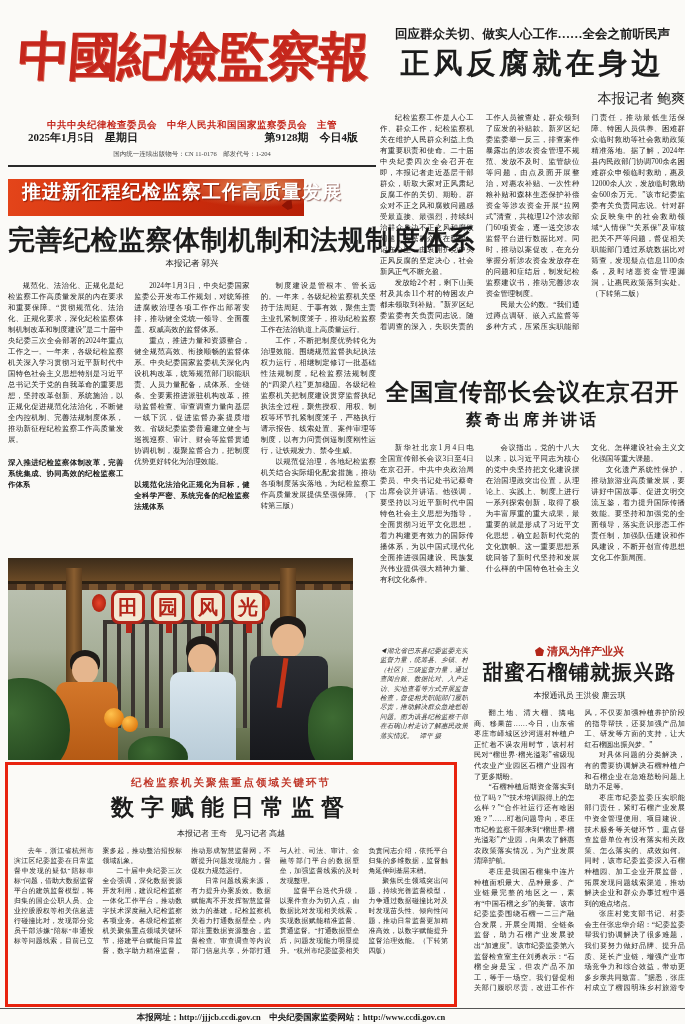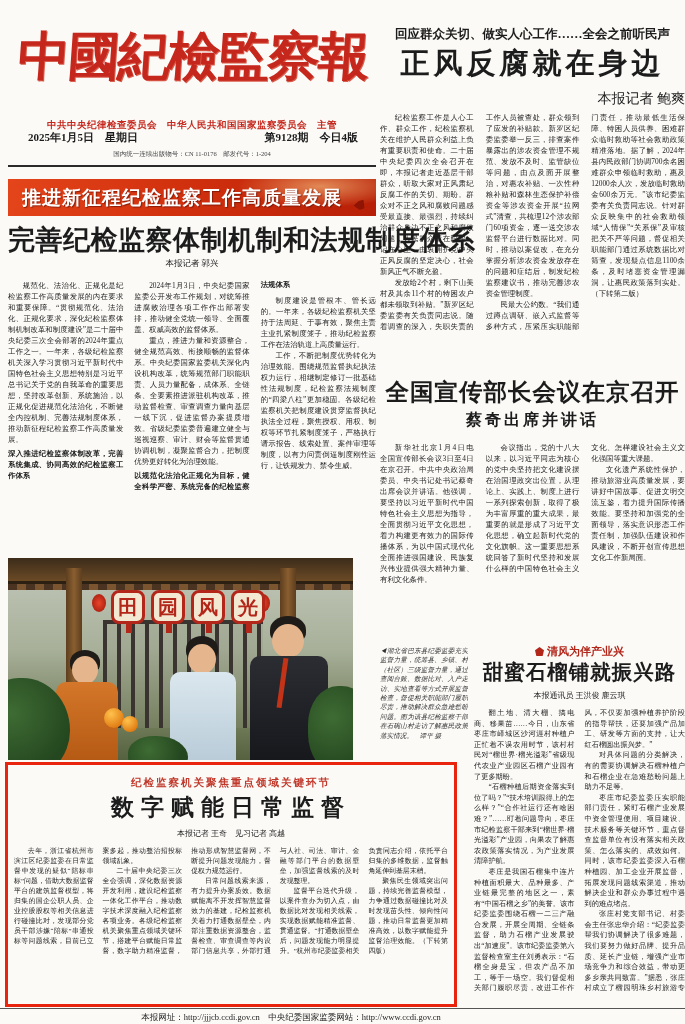--- a/index.html
+++ b/index.html
@@ -26,40 +26,40 @@
     left:8px; top:111px; width:368px; text-align:center;
     color:#c5271d; font-size:9.5px; font-weight:bold; letter-spacing:.5px;margin-top:8px;
   }
   .dateline { left:28px; top:130px; width:330px; font-size:11px; font-weight:bold;
     display:flex; justify-content:space-between; }
   .pubcode { left:8px; top:150px; width:368px; text-align:center; font-size:6.5px; color:#444; }
   .mast-rule { left:8px; top:165px; width:368px; height:2px; background:#2a2a2a; }
 
   
   .banner {
-    left:8px; top:179px; width:368px; height:37px;
+    left:8px; top:179px; width:296px; height:37px;
     background:
       radial-gradient(ellipse 120px 30px at 85% 20%, rgba(255,220,150,.55), rgba(255,220,150,0) 70%),
       linear-gradient(100deg,#e4451a 0%, #d2310e 45%, #b71f06 100%);
-    display:flex; align-items:center;
+    display:flex; 
   }
   .banner-text { color:#fff; font-weight:bold; font-size:19px; letter-spacing:1px;
     padding-left:14px; text-shadow:1px 1px 1px rgba(90,10,0,.6); white-space:nowrap; }
   .banner-orn { position:absolute; right:10px; top:20px; width:11px; height:11px;
     background:#8f1404; transform:rotate(20deg) skewX(-12deg);
     clip-path:polygon(50% 0, 100% 70%, 70% 100%, 0 80%, 20% 25%); }
 
   
   .main-headline { left:8px; top:222px; width:368px; text-align:center;
     font-size:27px; font-weight:bold; letter-spacing:.5px; white-space:nowrap; }
   .main-byline { left:8px; top:258px; width:368px; text-align:center; font-size:8.5px; }
   .main-body { left:8px; top:280px; width:368px; height:273px; overflow:hidden;
     column-count:3; column-gap:11px; font-size:7.4px; line-height:11px; }
-  .inner-subhead { font-weight:bold; font-family:Liberation Mono, monospace;
-    margin:4px 0; text-indent:0; }
+  .inner-subhead { font-weight:bold; font-family:Liberation Serif, serif;
+    margin:12px 0; text-indent:0; }
 
   
   .photo { left:8px; top:558px; width:345px; height:202px; overflow:hidden;
     background:linear-gradient(#c2c8ba 0%, #a8b09a 45%, #77825f 78%, #55613f 100%); }
   .roof { position:absolute; left:0; top:0; width:100%; height:26px;
     background:linear-gradient(#3c2c1a,#6b4a26);
     border-bottom:3px solid #2c2013; }
   .roof:after { content:""; position:absolute; left:0; top:26px; width:100%; height:6px;
     background:repeating-linear-gradient(90deg,#4a3320 0 9px,#7a5530 9px 18px); }
   .pillar { position:absolute; top:10px; width:16px; height:150px;
@@ -121,21 +121,21 @@
     color:#c0392b; font-size:10.5px; font-weight:bold; letter-spacing:2px; }
   .dg-headline { left:5px; top:792px; width:452px; text-align:center;
     font-size:23px; font-weight:bold; letter-spacing:7px; white-space:nowrap; }
   .dg-byline { left:5px; top:828px; width:452px; text-align:center; font-size:8px; }
   .dg-body { left:14px; top:846px; width:434px; height:152px; overflow:hidden;
     column-count:5; column-gap:9px; font-size:6.9px; line-height:10px; }
 
   
   .footer-rule { left:0; top:1008px; width:685px; height:1px; background:#555; }
   .footer-text { left:0; top:1012px; width:582px; text-align:center;
-    font-size:8.5px; font-weight:normal; }
+    font-size:8.5px; font-weight:bold; }
 </style>
 </head>
 <body>
 
 <div class="page">
 
   <div class="abs masthead-title">中國紀檢監察報</div>
   <div class="abs masthead-supervisor">中共中央纪律检查委员会　中华人民共和国国家监察委员会　主管</div>
   <div class="abs dateline">
     <span>2025年1月5日　星期日</span>
@@ -152,20 +152,21 @@
   <div class="abs main-headline sans">完善纪检监察体制机制和法规制度体系</div>
   <div class="abs main-byline">本报记者 郭兴</div>
   <div class="abs main-body jt">
     <p class="body-p">规范化、法治化、正规化是纪检监察工作高质量发展的内在要求和重要保障。“贯彻规范化、法治化、正规化要求，深化纪检监察体制机制改革和制度建设”是二十届中央纪委三次全会部署的2024年重点工作之一。一年来，各级纪检监察机关深入学习贯彻习近平新时代中国特色社会主义思想特别是习近平总书记关于党的自我革命的重要思想，坚持改革创新、系统施治，以正规化促进规范化法治化，不断健全内控机制、完善法规制度体系，推动新征程纪检监察工作高质量发展。</p>
     <p class="inner-subhead">深入推进纪检监察体制改革，完善系统集成、协同高效的纪检监察工作体系</p>
     <p class="body-p">2024年1月3日，中央纪委国家监委公开发布工作规划，对统筹推进腐败治理各项工作作出部署安排，推动健全党统一领导、全面覆盖、权威高效的监督体系。</p>
     <p class="body-p">重点，推进力量和资源整合，健全规范高效、衔接顺畅的监督体系。中央纪委国家监委机关深化内设机构改革，统筹规范部门职能职责、人员力量配备，成体系、全链条、全要素推进派驻机构改革，推动监督检查、审查调查力量向基层一线下沉，促进监督办案提质增效。省级纪委监委普遍建立健全与巡视巡察、审计、财会等监督贯通协调机制，凝聚监督合力，把制度优势更好转化为治理效能。</p>
     <p class="inner-subhead">以规范化法治化正规化为目标，健全科学严密、系统完备的纪检监察法规体系</p>
     <p class="body-p">制度建设是管根本、管长远的。一年来，各级纪检监察机关坚持于法周延、于事有效，聚焦主责主业扎紧制度笼子，推动纪检监察工作在法治轨道上高质量运行。</p>
     <p class="body-p">工作，不断把制度优势转化为治理效能。围绕规范监督执纪执法权力运行，相继制定修订一批基础性法规制度，纪检监察法规制度的“四梁八柱”更加稳固。各级纪检监察机关把制度建设贯穿监督执纪执法全过程，聚焦授权、用权、制权等环节扎紧制度笼子，严格执行请示报告、线索处置、案件审理等制度，以有力问责倒逼制度刚性运行，让铁规发力、禁令生威。</p>
+    <p class="body-p">以规范促治理，各地纪检监察机关结合实际细化配套措施，推动各项制度落实落地，为纪检监察工作高质量发展提供坚强保障。（下转第三版）</p>
   </div>
 
   <div class="abs photo">
     <div class="roof"></div>
     <div class="pillar" style="left:58px"></div>
     <div class="pillar" style="left:272px"></div>
     <div class="gatebars"></div>
     <div class="lantern" style="left:84px"></div>
     <div class="lantern" style="left:248px"></div>
     <div class="plaque" style="left:103px">田</div>

